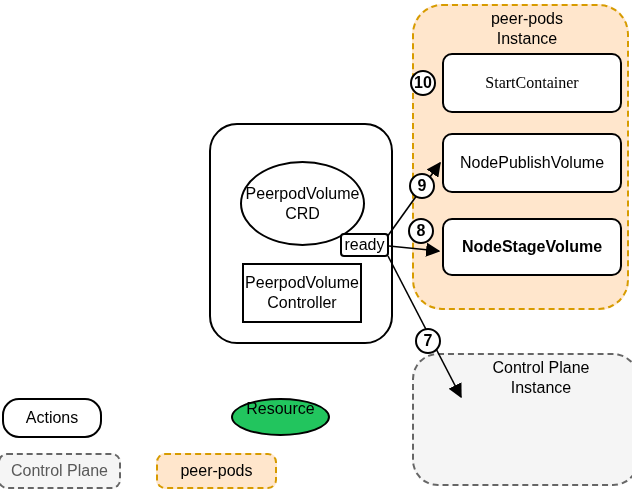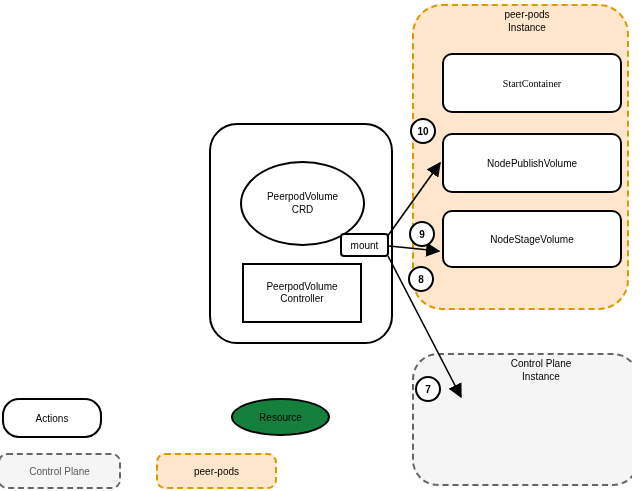--- a/index.html
+++ b/index.html
@@ -1,21 +1,21 @@
 <!DOCTYPE html>
 <html><head>
 <meta charset="utf-8">
 <style>
   html,body{margin:0;padding:0;background:#ffffff;}
   .canvas{
     position:relative;
     width:632px;height:491px;
     background:#ffffff;
     font-family:"Liberation Sans", sans-serif;
-    font-size:10px;
+    font-size:16px;
     color:#000;
     overflow:hidden;
   }
   .abs{position:absolute;box-sizing:border-box;}
   
   .group-peerpods{
     left:412px;top:4px;width:217px;height:306px;
     background:#FFE6CC;
     border:2.5px dashed #D79B00;
     border-radius:30px;
@@ -52,28 +52,28 @@
     line-height:1.25;text-align:center;z-index:2;
   }
   
   .action-node{
     background:#ffffff;border:2px solid #000;border-radius:10px;
     display:flex;flex-direction:column;align-items:center;justify-content:center;
     text-align:center;line-height:1.3;z-index:2;
   }
   .node-startcontainer{left:442px;top:53px;width:180px;height:60px;font-family:Liberation Serif, serif;}
   .node-nodepublish{left:442px;top:133px;width:180px;height:60px;}
-  .node-nodestage{left:442px;top:210px;width:180px;height:58px;}
+  .node-nodestage{left:442px;top:218px;width:180px;height:58px;font-weight:bold;}
   .node-controllerpublish{left:445px;top:398px;width:180px;height:60px;}
   
   .step-circle{
     width:26px;height:26px;border-radius:50%;
     background:#ffffff;border:2px solid #000;
     display:flex;align-items:center;justify-content:center;
-    font-weight:bold;z-index:4;margin-top:48px;
+    font-weight:bold;z-index:4;
   }
   .step-10{left:410px;top:70px;}
   .step-9{left:409px;top:173px;}
   .step-8{left:408px;top:218px;}
   .step-7{left:415px;top:328px;}
   
   .replay-box{
     left:340px;top:233px;width:49px;height:24px;
     background:#ffffff;border:2px solid #000;border-radius:4px;
     display:flex;align-items:center;justify-content:center;
@@ -87,22 +87,22 @@
     background:#ffffff;border:2px solid #000;border-radius:17px;
     display:flex;align-items:center;justify-content:center;z-index:2;
   }
   .legend-components{
     left:121px;top:396px;width:91px;height:42px;
     background:#ffffff;border:2px solid #000;
     display:flex;align-items:center;justify-content:center;z-index:2;
   }
   .legend-resource{
     left:231px;top:398px;width:99px;height:38px;
-    background:#15803d;border:2px solid #000;border-radius:50%;
-    display:flex;align-items:center;justify-content:center;z-index:2;
+    background:#22c55e;border:2px solid #000;border-radius:50%;
+    display:flex;align-items:flex-start;justify-content:center;z-index:2;
   }
   .legend-controlplane{
     left:-2px;top:453px;width:123px;height:36px;
     background:#F5F5F5;border:2.5px dashed #666666;border-radius:9px;
     display:flex;align-items:center;justify-content:center;
     color:#595959;z-index:2;
   }
   .legend-peerpods{
     left:156px;top:453px;width:121px;height:36px;
     background:#FFE6CC;border:2.5px dashed #D79B00;border-radius:9px;
@@ -164,21 +164,21 @@
     <span>9</span>
   </div>
   <div class="abs step-circle step-8">
     <span>8</span>
   </div>
   <div class="abs step-circle step-7">
     <span>7</span>
   </div>
 
   <div class="abs replay-box">
-    <span>mount</span>
+    <span>ready</span>
   </div>
 
   <div class="abs legend-actions">
     <span>Actions</span>
   </div>
   <div class="abs legend-resource">
     <span>Resource</span>
   </div>
   <div class="abs legend-controlplane">
     <span>Control Plane</span>

